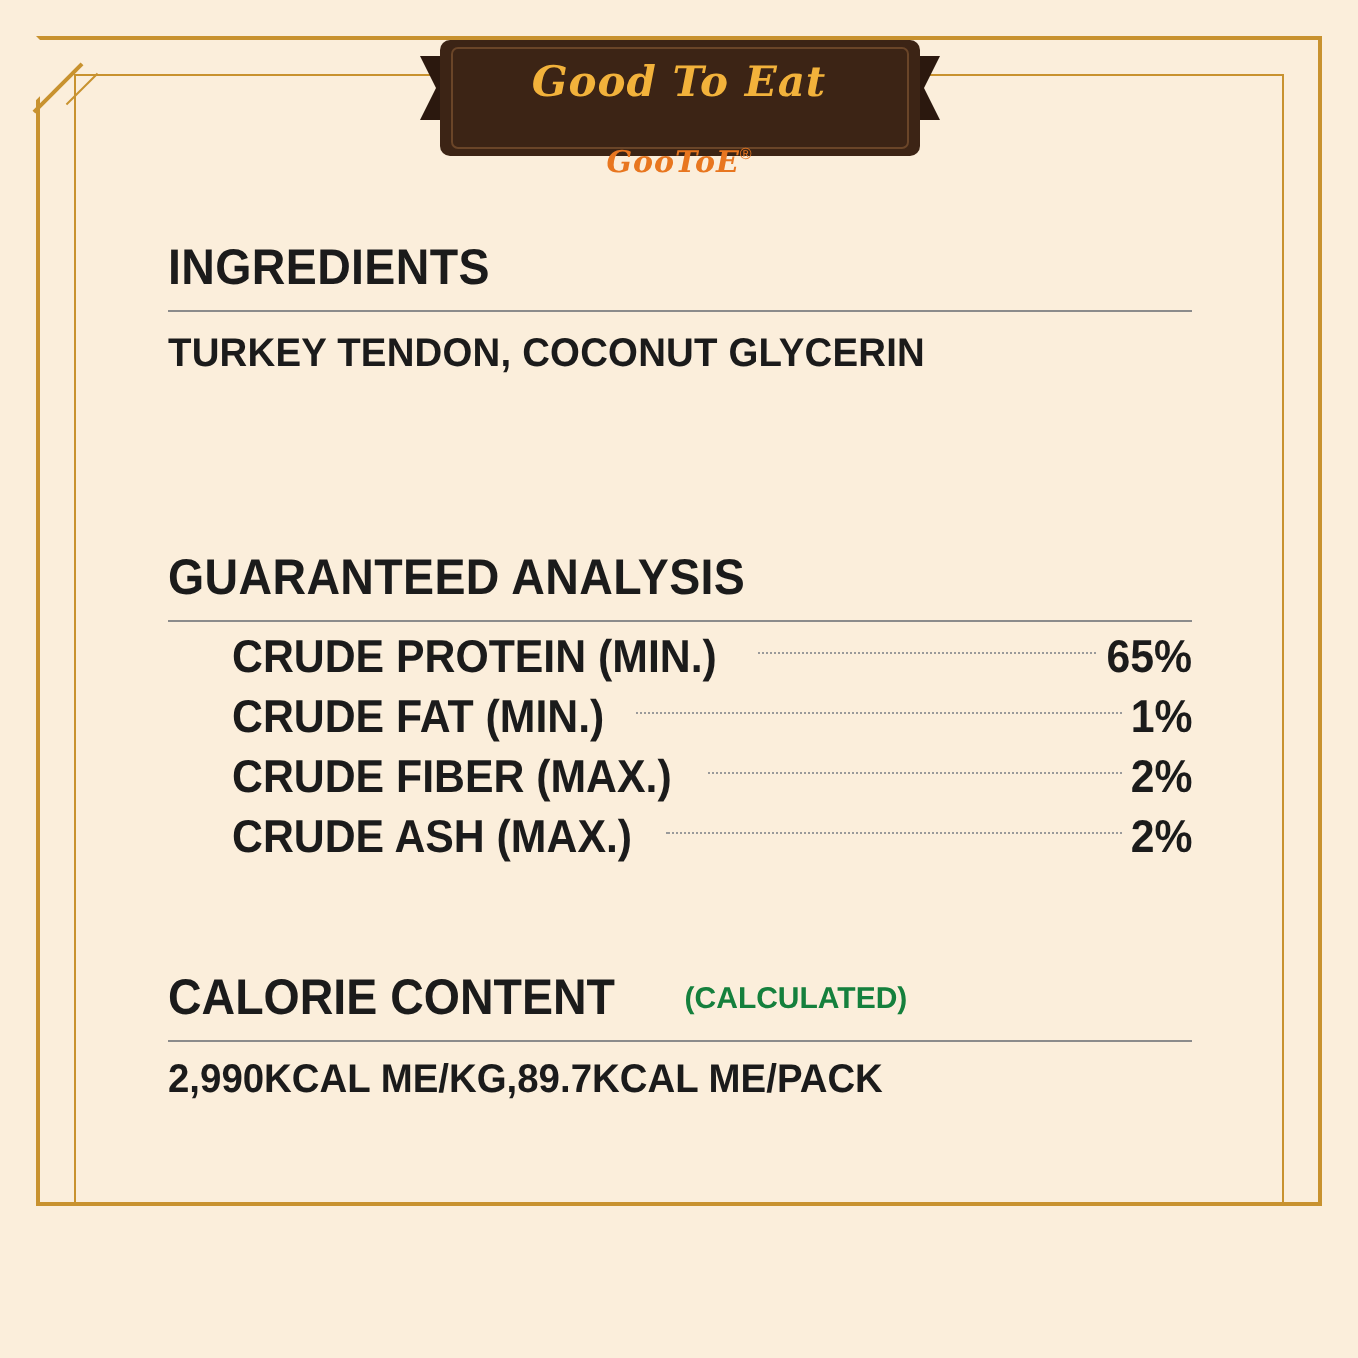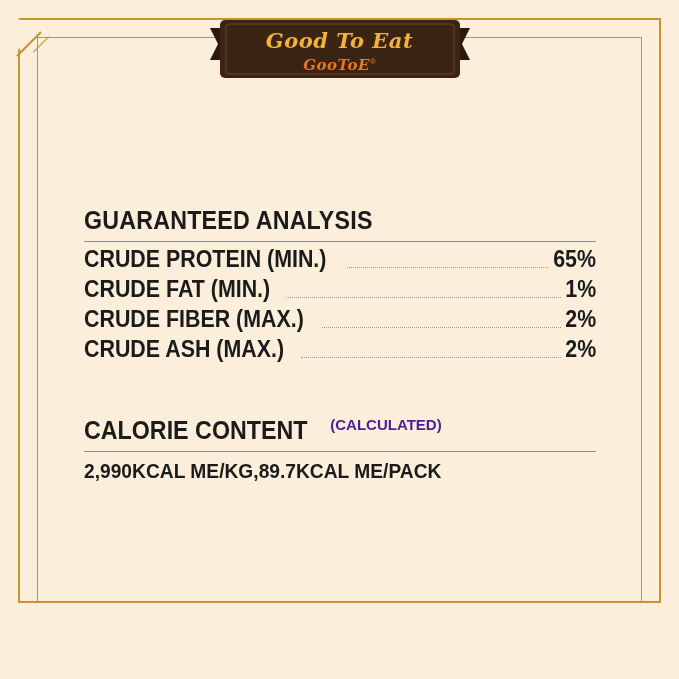--- a/index.html
+++ b/index.html
@@ -87,21 +87,21 @@
     font-family: "DejaVu Serif", serif;
     font-size: 21px;
     font-weight: bold;
     font-style: italic;
     color: #f2b23b;
     letter-spacing: 0.5px;
   }
   .brand-wrap {
     position: absolute;
     left: 0;
-    top: 42px;
+    top: 58px;
     width: 260px;
     text-align: center;
   }
   .brand-text {
     font-family: "DejaVu Serif", serif;
     font-size: 15px;
     font-weight: bold;
     font-style: italic;
     color: #e8761f;
     letter-spacing: 0.5px;
@@ -142,22 +142,23 @@
     color: #1b1b1b;
     letter-spacing: 0.1px;
     transform: scaleX(0.96);
     transform-origin: left center;
   }
   .spacer-1 { height: 86px; }
   .spacer-2 { height: 50px; }
   .ga-rule { margin-bottom: 4px; }
   .ga-row {
     display: flex;
-    align-items: flex-end;
+    align-items: center;
     margin-bottom: 3px;
+    margin-left: 32px;
   }
   .ga-label {
     font-family: "Liberation Sans Narrow", "Liberation Sans", sans-serif;
     font-weight: bold;
     font-size: 23px;
     color: #1b1b1b;
     white-space: nowrap;
     transform: scaleX(0.93);
     transform-origin: left center;
   }
@@ -171,36 +172,36 @@
     font-family: "Liberation Sans Narrow", "Liberation Sans", sans-serif;
     font-weight: bold;
     font-size: 23px;
     color: #1b1b1b;
     white-space: nowrap;
     transform: scaleX(0.93);
     transform-origin: right center;
   }
   .calorie-head {
     display: flex;
-    align-items: flex-start;
-    gap: 6px;
+    align-items: center;
+    gap: 18px;
   }
   .calorie-title {
     font-family: "Liberation Sans Narrow", "Liberation Sans", sans-serif;
     font-weight: bold;
     font-size: 25px;
     color: #1b1b1b;
     transform: scaleX(0.93);
     transform-origin: left center;
   }
   .calorie-sub {
     font-family: "Liberation Sans Narrow", "Liberation Sans", sans-serif;
     font-weight: bold;
     font-size: 15px;
-    color: #4c1d95;
+    color: #15803d;
   }
   .calorie-rule {
     height: 1px;
     background: #8b8b8b;
     width: 100%;
     margin: 6px 0 8px 0;
   }
   .calorie-text {
     font-family: "Liberation Sans", sans-serif;
     font-weight: bold;
@@ -229,20 +230,25 @@
       <rect x="16" y="10" width="228" height="50" rx="3" fill="none" stroke="#6a4528" stroke-width="1"></rect>
     </svg>
     <div class="logo-text">Good To Eat</div>
     <div class="brand-wrap">
       <span class="brand-text">GooToE</span><span class="brand-reg">®</span>
     </div>
   </div>
 
   <div class="content">
 
+    <div>
+      <div class="section-title">INGREDIENTS</div>
+      <div class="rule"></div>
+      <div class="ingredients-text">TURKEY TENDON, COCONUT GLYCERIN</div>
+    </div>
 
     <div class="spacer-1"></div>
 
     <div>
       <div class="section-title">GUARANTEED ANALYSIS</div>
       <div class="rule ga-rule"></div>
 
       <div class="ga-row">
         <span class="ga-label">CRUDE PROTEIN (MIN.)</span>
         <span class="ga-dots"></span>

